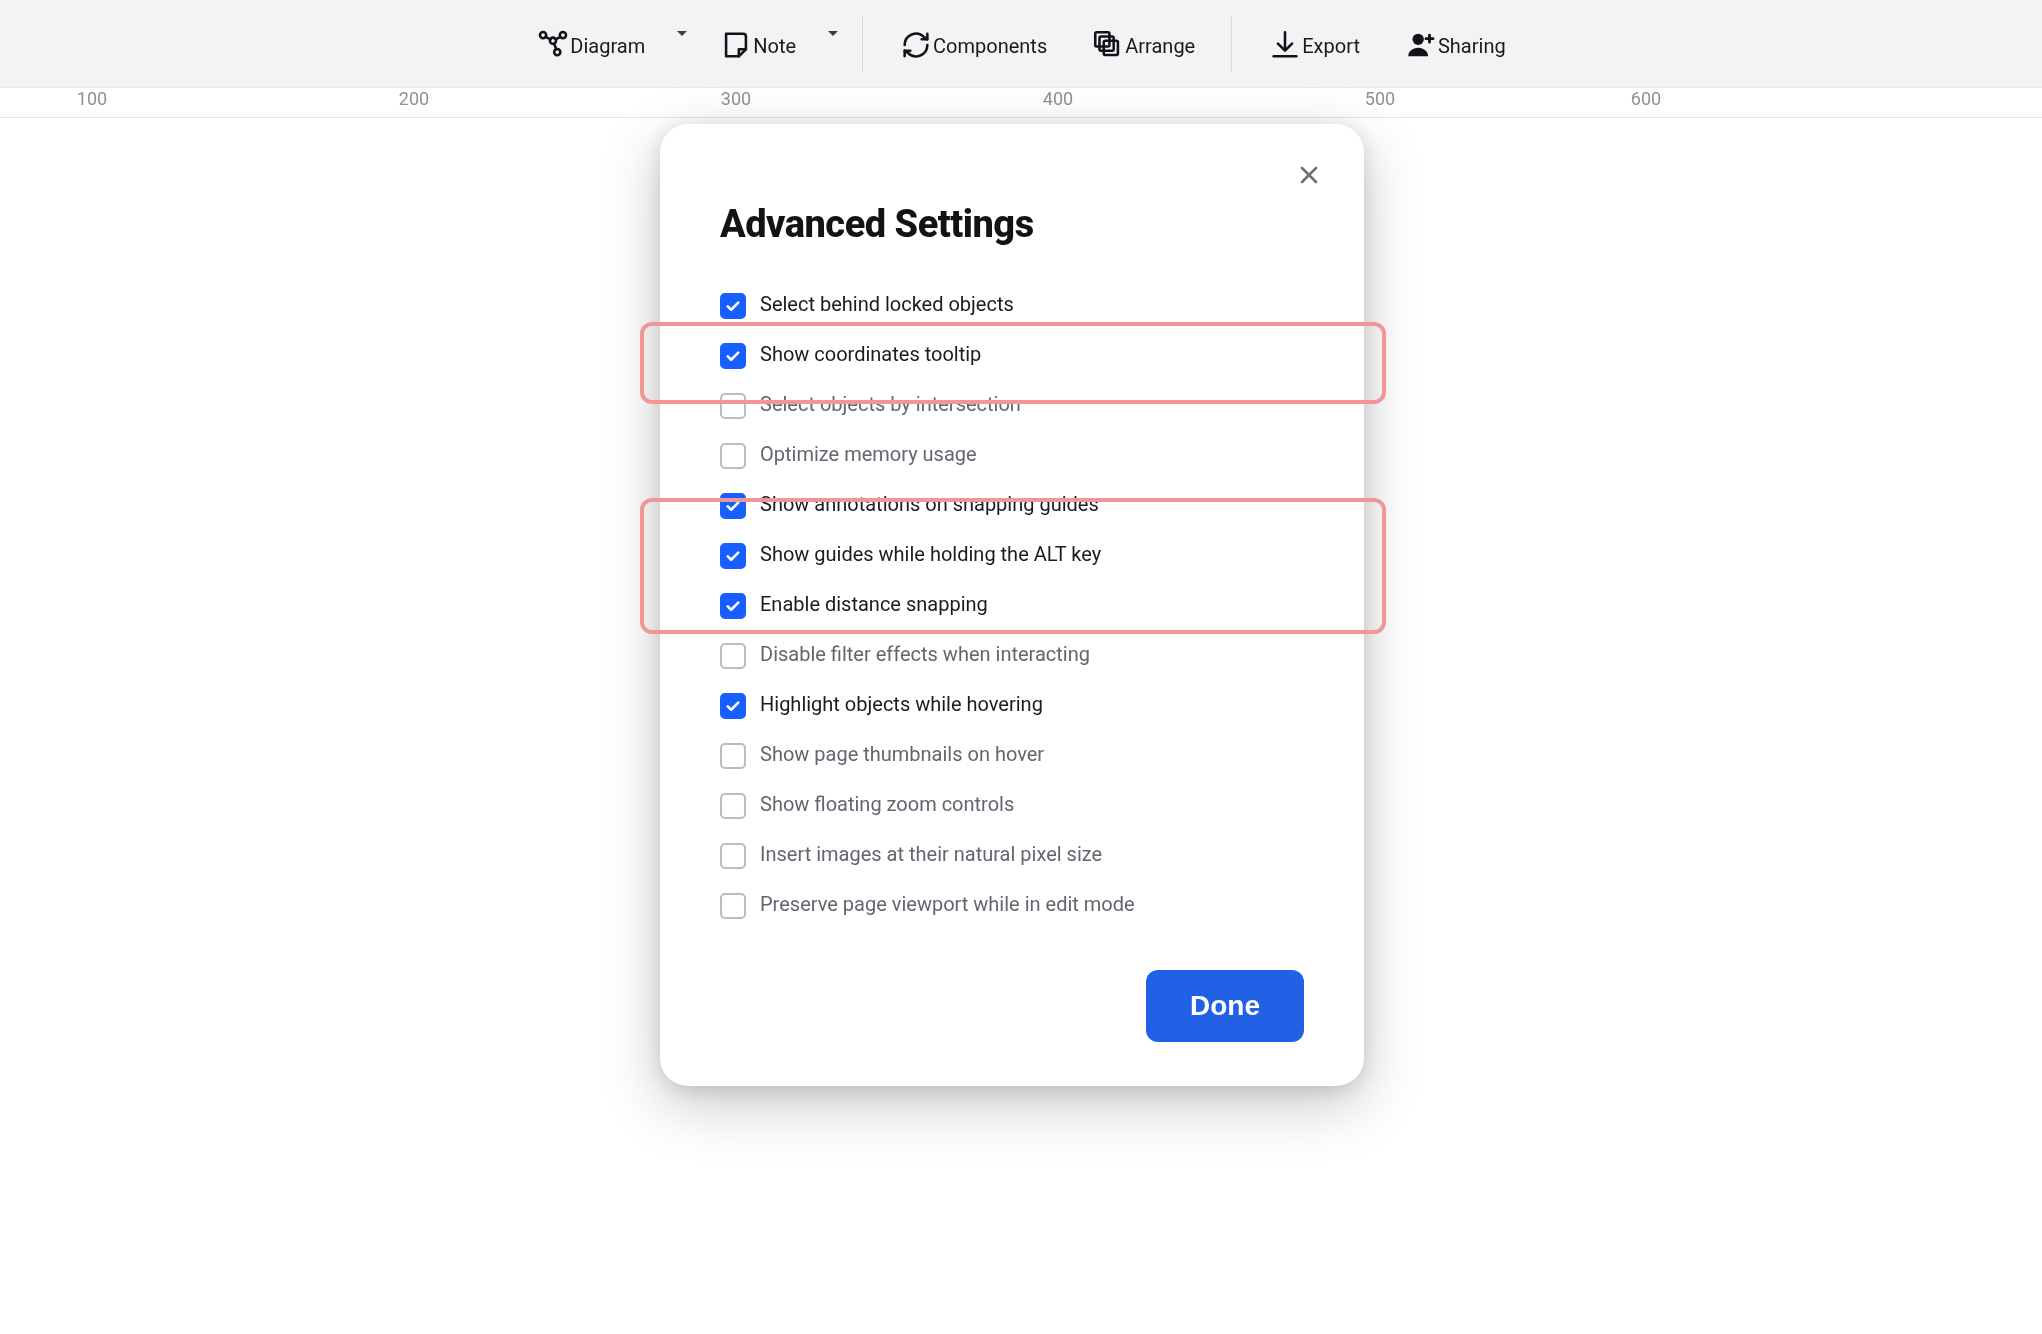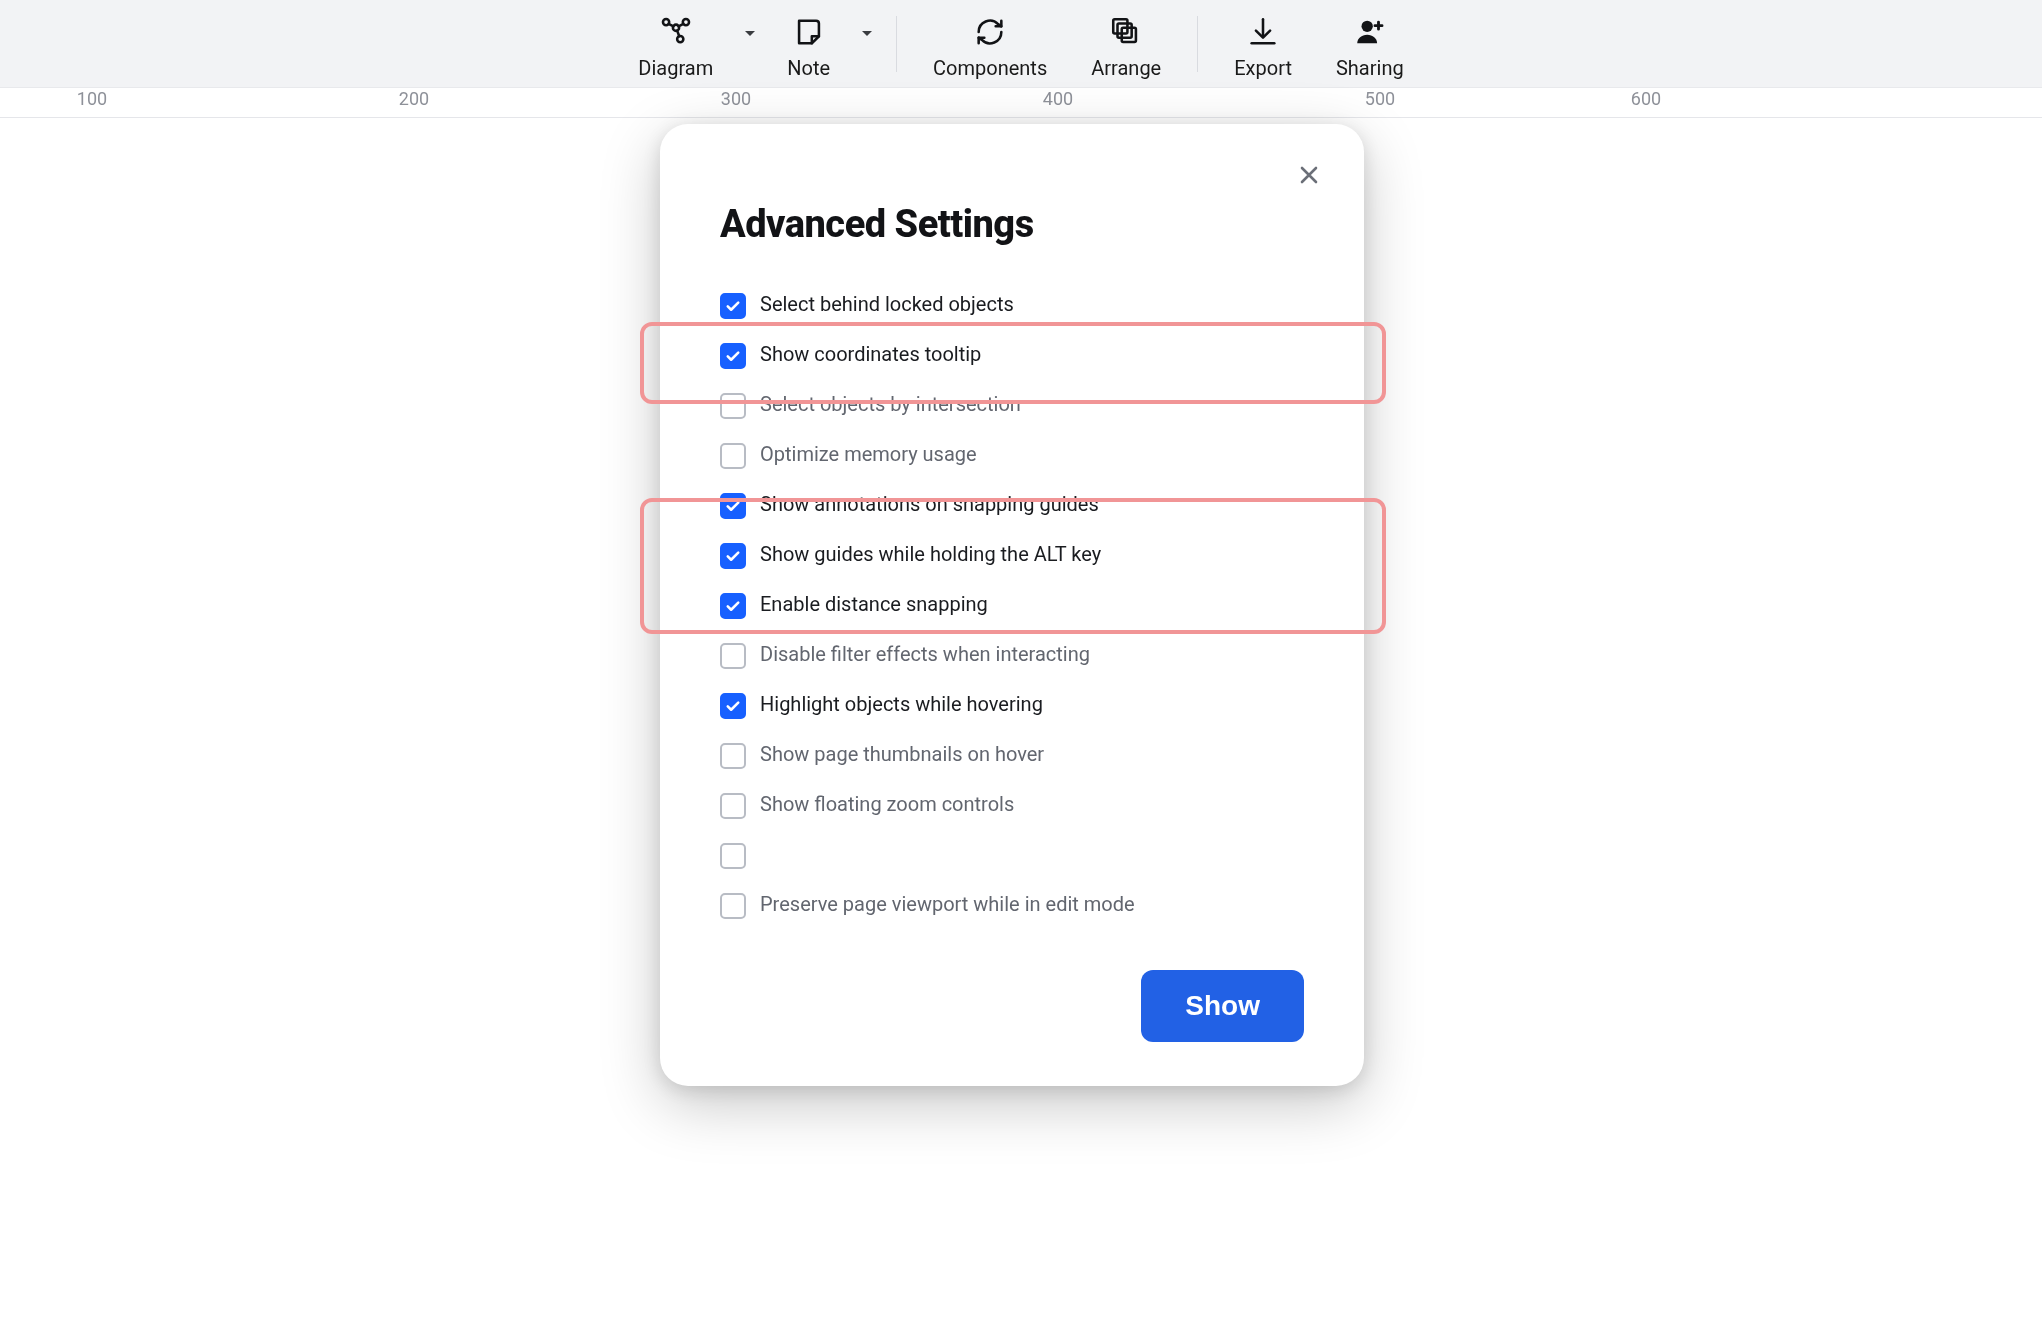--- a/index.html
+++ b/index.html
@@ -23,21 +23,20 @@
       border-bottom: 1px solid #e8e9ec;
       justify-content: center;
     }
     .toolbar-inner {
       display: flex;
       align-items: center;
       gap: 0;
     }
     .toolbar-item {
       display: flex;
-      flex-direction: column;
       align-items: center;
       justify-content: center;
       padding: 6px 22px 4px 22px;
       cursor: pointer;
       position: relative;
       height: 80px;
     }
     .toolbar-item .icon-wrap {
       height: 44px;
       display: flex;
@@ -343,27 +342,28 @@
       <div class="option-row">
         <div class="checkbox"></div>
         <div class="option-label">Show page thumbnails on hover</div>
       </div>
       <div class="option-row">
         <div class="checkbox"></div>
         <div class="option-label">Show floating zoom controls</div>
       </div>
       <div class="option-row">
         <div class="checkbox"></div>
+        <div class="option-label">Insert images at their natural pixel size</div>
       </div>
       <div class="option-row">
         <div class="checkbox"></div>
         <div class="option-label">Preserve page viewport while in edit mode</div>
       </div>
     </div>
   <div class="modal-actions">
-    <button class="btn-primary">Show</button>
+    <button class="btn-primary">Done</button>
   </div>
 </div>
 
 <div id="highlights-container">
     <div class="highlight-box" style="top: 322px; left: 640px; width: 746px; height: 82px;"></div>
     <div class="highlight-box" style="top: 498px; left: 640px; width: 746px; height: 136px;"></div>
   </div>
 
 </body></html>

